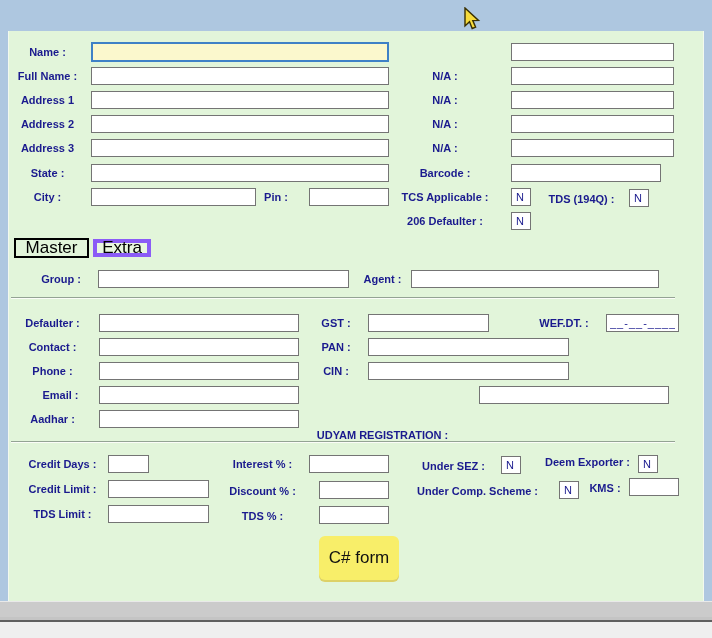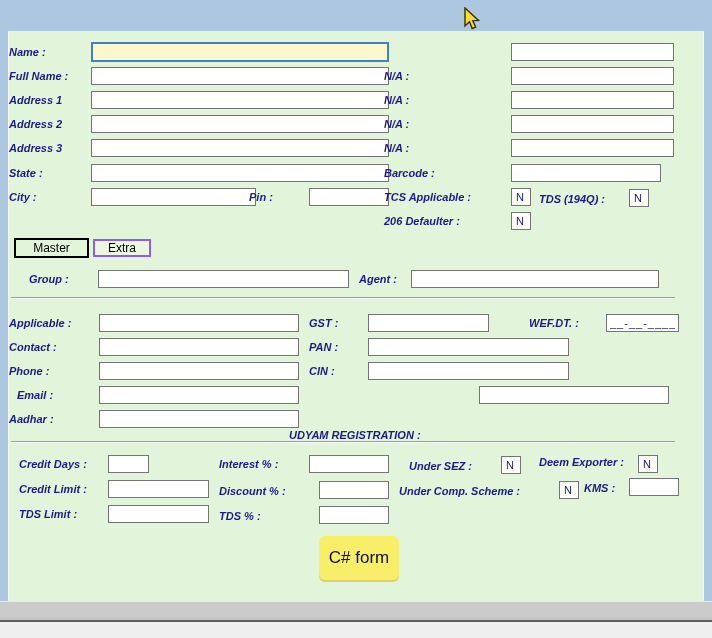--- a/index.html
+++ b/index.html
@@ -31,33 +31,33 @@
   
   .client { position:absolute; left:8px; top:31px; width:696px; height:570px;
             background:#e2f5da; border-left:1px solid #f2f9ee; border-right:1px solid #f2f9ee; }
   .bottom-frame { position:absolute; left:0; top:601px; width:712px; height:16px;
                   background:#cbcbcb; border-top:1px solid #e9e9e9; }
   .below-window { position:absolute; left:0; top:617px; width:712px; height:21px;
                   background:#efefef; border-top:3px solid #c4c4c4; }
   .dark-rule { position:absolute; left:0; top:620px; width:712px; height:2px; background:#5f5f5f; }
 
   
-  .lbl { position:absolute; height:18px; line-height:18px; text-align:left;
-         font-size:11px; font-weight:bold; color:#1a1a8e; white-space:nowrap;font-style:italic; }
+  .lbl { position:absolute; height:18px; line-height:18px; text-align:center;
+         font-size:11px; font-weight:bold; color:#1a1a8e; white-space:nowrap; }
   .inp { position:absolute; height:18px; background:#fff; border:1px solid #747474;
          font-family:"Liberation Sans", sans-serif; font-size:11px; color:#1a1a8e; padding:0 3px;text-align:right; }
   .inp.focused { background:#fbf8cd; border:2px solid #3f81c6; }
   .flag { text-align:left; padding-left:4px; }
   .divider { position:absolute; height:2px; border-top:1px solid #94a394; border-bottom:1px solid #fbfdf8; }
 
-  .tab { position:absolute; font-size:12px; color:#000; background:transparent;
+  .tab { position:absolute; font-size:17px; color:#000; background:transparent;
          display:flex; align-items:center; justify-content:center; cursor:default;
          font-family:"Liberation Sans", sans-serif; }
   .tab.active { border:2px solid #000; }
-  .tab.inactive { border:2px solid #8b5cf6; background:#e9f8df; }
+  .tab.inactive { border:4px solid #8b5cf6; background:#e9f8df; }
 
   .cs-btn { position:absolute; left:310px; top:505px; width:80px; height:44px;
             background:#f8ee69; border:none; border-radius:6px;
             box-shadow:0 2px 0 #ddd167; font-size:17px; color:#111;
             font-family:"Liberation Sans", sans-serif; cursor:default; }
 
   .cursor { position:absolute; left:461px; top:7px; width:22px; height:26px; z-index:50; }
 </style>
 </head>
 <body>
@@ -105,21 +105,21 @@
     <button class="tab active" style="left:5px;top:207px;width:75px;height:20px;">Master</button>
     <button class="tab inactive" style="left:84px;top:208px;width:58px;height:18px;">Extra</button>
 
     <div class="lbl" style="left:20px;width:64px;top:239px;">Group :</div>
     <input class="inp" style="left: 89px; width: 251px; top: 239px;">
     <div class="lbl" style="left:340px;width:57px;top:239px;padding-left:10px;">Agent :</div>
     <input class="inp" style="left: 402px; width: 248px; top: 239px;">
 
     <div class="divider" style="left:2px;top:266px;width:664px;"></div>
 
-    <div class="lbl" style="left:0;width:87px;top:283px;">Applicable :</div>
+    <div class="lbl" style="left:0;width:87px;top:283px;">Defaulter :</div>
     <input class="inp" style="left: 90px; width: 200px; top: 283px;">
     <div class="lbl" style="left:300px;width:54px;top:283px;">GST :</div>
     <input class="inp" style="left: 359px; width: 121px; top: 283px;">
     <div class="lbl" style="left:520px;width:70px;top:283px;">WEF.DT. :</div>
     <input class="inp" style="left: 597px; width: 73px; top: 283px; letter-spacing: 1px;" value="__-__-____">
 
     <div class="lbl" style="left:0;width:87px;top:307px;">Contact :</div>
     <input class="inp" style="left: 90px; width: 200px; top: 307px;">
     <div class="lbl" style="left:300px;width:54px;top:307px;">PAN :</div>
     <input class="inp" style="left: 359px; width: 201px; top: 307px;">

